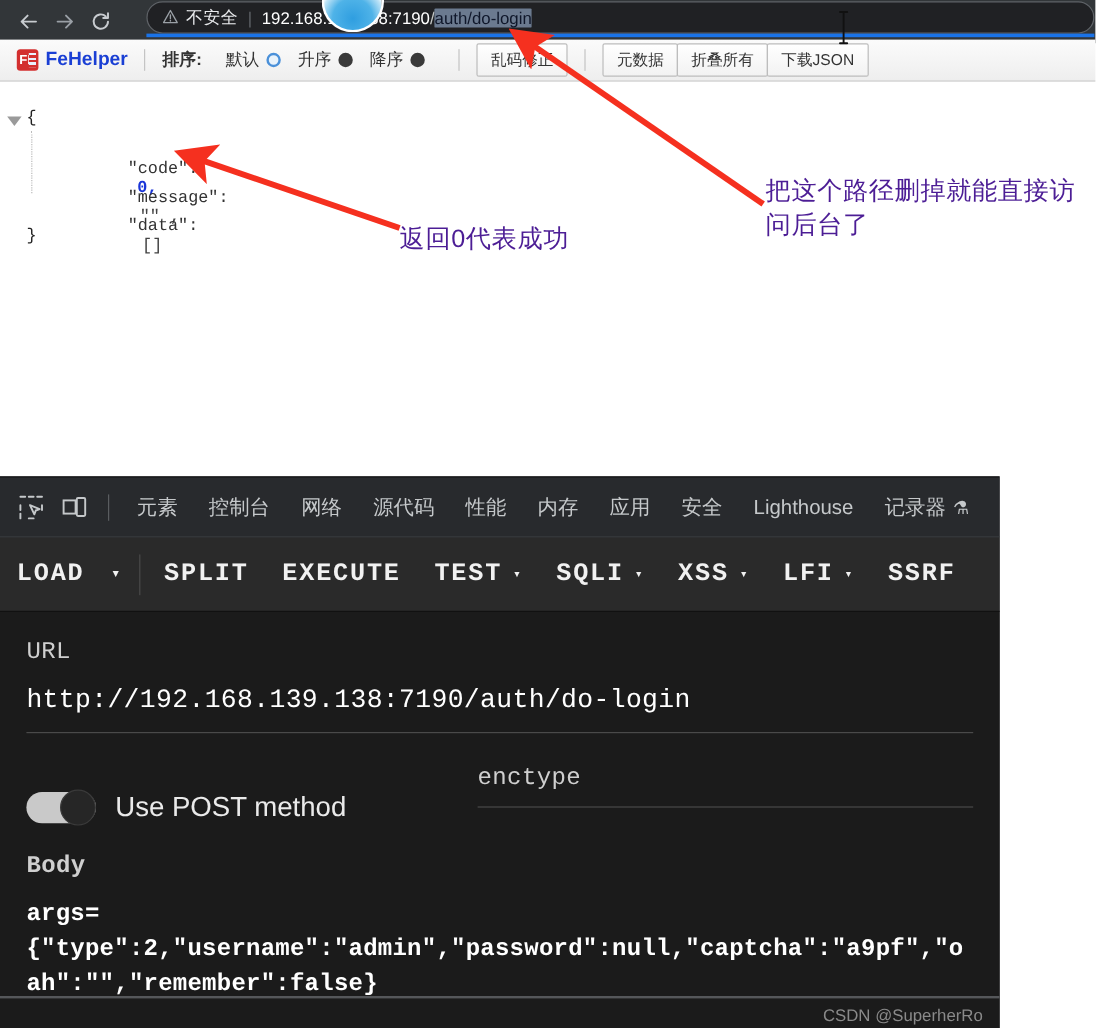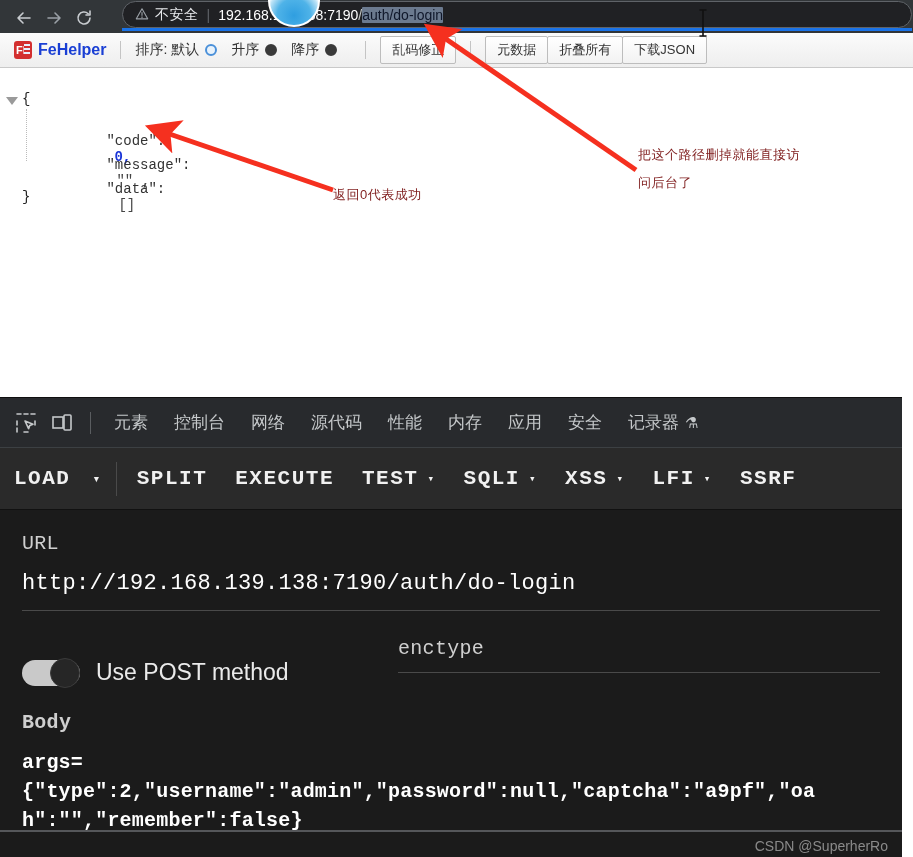--- a/index.html
+++ b/index.html
@@ -72,21 +72,21 @@
     display: flex; align-items: center; justify-content: center;
     margin-right: 6px; position: relative; overflow: hidden;
   }
   .fe-logo-box::after {
     content: ""; position: absolute; right: 2px; top: 3px;
     width: 6px; height: 12px;
     background: repeating-linear-gradient(#e8f0fe 0 2px, #d32f2f 2px 4px);
   }
   .fe-name { color: #1a3fd4; font-weight: bold; font-size: 16px; }
   .tb-divider { width: 1px; height: 18px; background: #c4c4c4; margin: 0 14px; }
-  .sort-label { color: #333; margin-right: 4px; }
+  .sort-label { color: #333; margin-right: 20px; font-weight: bold; }
   .radio-group { display: flex; align-items: center; gap: 3px; margin-right: 14px; }
   .radio-dot {
     display: inline-block; width: 12px; height: 12px; border-radius: 50%;
     border: 2px solid #4a90d9; background: #e8f2fb; margin-left: 3px;
   }
   .radio-dot.filled { background: #3a3a3a; border-color: #3a3a3a; }
   .tb-btn {
     border: 1px solid #bdbdbd; background: linear-gradient(#ffffff, #f2f2f2);
     padding: 4px 11px; font-size: 13px; color: #333; border-radius: 2px;
     margin-right: -1px;
@@ -110,29 +110,29 @@
     position: absolute; left: 26px; top: 40px; width: 1px; height: 52px;
     border-left: 1px dotted #bbb;
   }
   .json-line { position: absolute; white-space: pre; }
   .jk { color: #333; }
   .jnum { color: #1a35d8; font-weight: bold; }
   .jstr { color: #444; }
 
   
   .anno-text {
-    position: absolute; color: #7f1d1d; font-size: 13px;
+    position: absolute; color: #4c1d95; font-size: 21px;
     font-family: "Liberation Sans", sans-serif; line-height: 1.35;
     white-space: pre; letter-spacing: 0.5px;
   }
   .anno-svg { position: absolute; left: 0; top: 0; width: 913px; height: 400px; pointer-events: none; }
 
   
   .devtools {
-    position: absolute; left: 0; top: 397px; width: 902px; height: 460px;
+    position: absolute; left: 0; top: 397px; width: 833px; height: 460px;
     background: #202124;
     border-top: 1px solid #0f0f0f;
   }
   .dt-tabbar {
     height: 50px; background: #282a2d; display: flex; align-items: center;
     padding-left: 8px; border-bottom: 1px solid #3c4043;
   }
   .dt-icon-btn {
     width: 36px; height: 36px; display: flex; align-items: center; justify-content: center;
     color: #c5c8ca;
@@ -320,20 +320,21 @@
       </div>
       <div class="dt-sep"></div>
       <div class="dt-tab">元素</div>
       <div class="dt-tab">控制台</div>
       <div class="dt-tab">网络</div>
       <div class="dt-tab">源代码</div>
       <div class="dt-tab">性能</div>
       <div class="dt-tab">内存</div>
       <div class="dt-tab">应用</div>
       <div class="dt-tab">安全</div>
+      <div class="dt-tab">Lighthouse</div>
       <div class="dt-tab">
         <span>记录器</span>
         <span class="flask">⚗</span>
       </div>
     </div>
 
     <div class="hackbar">
       <div class="hb-btn">LOAD</div>
       <div class="hb-btn" style="padding:0 8px; font-size:13px;">▾</div>
       <div class="hb-sep"></div>

